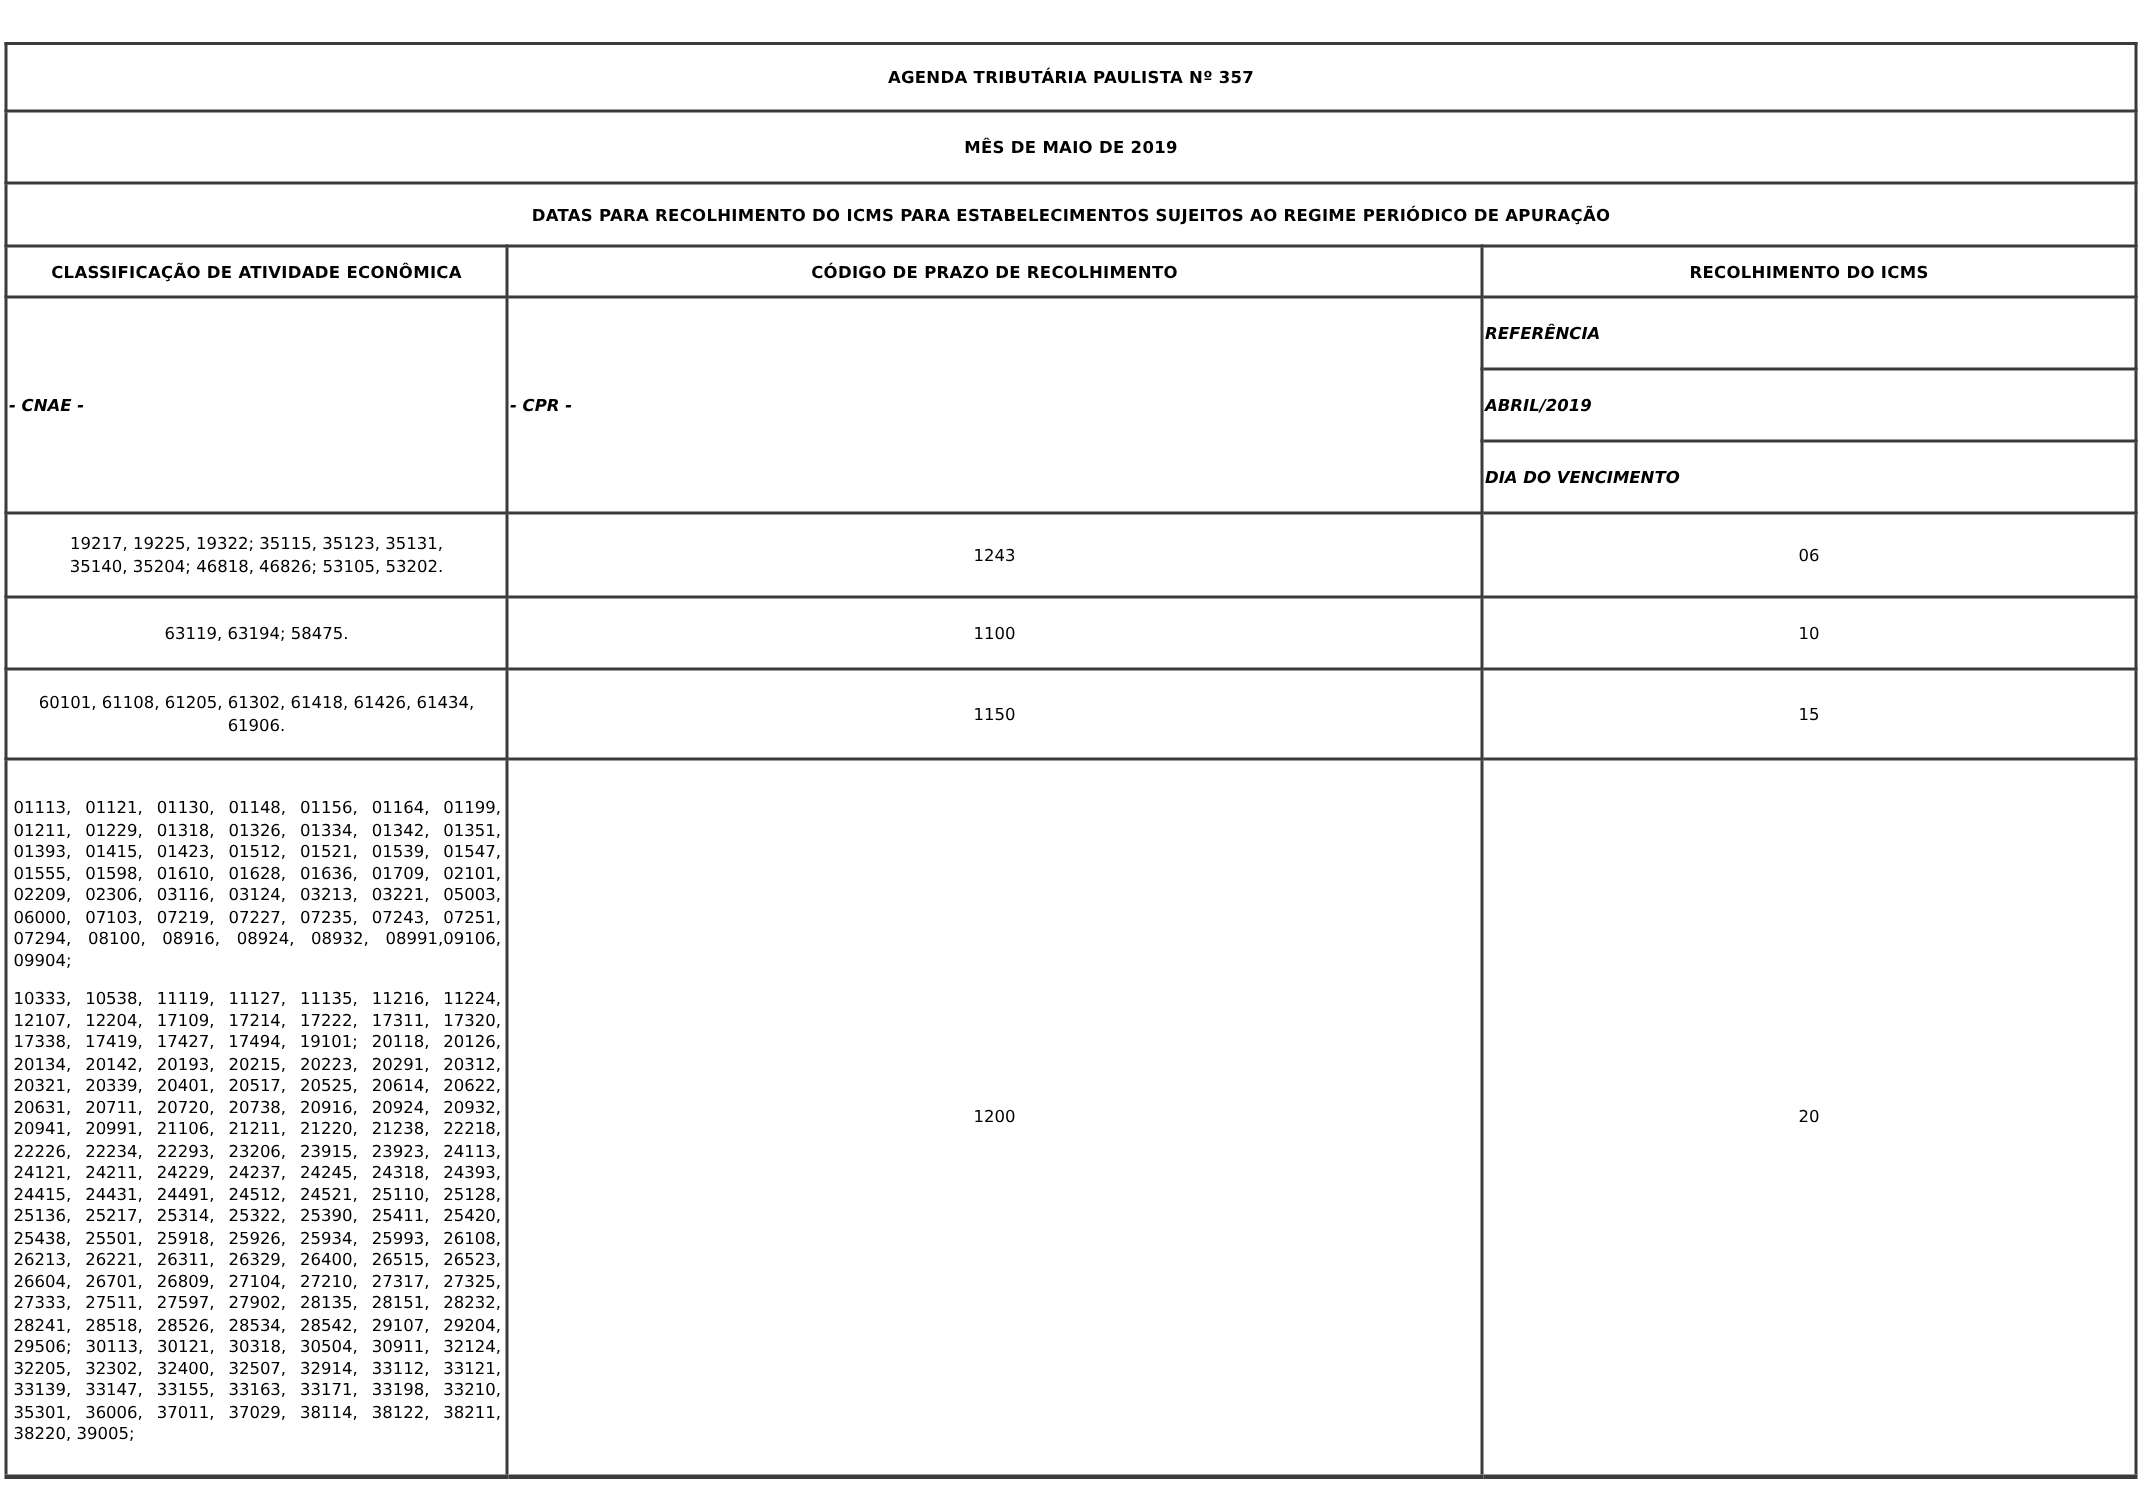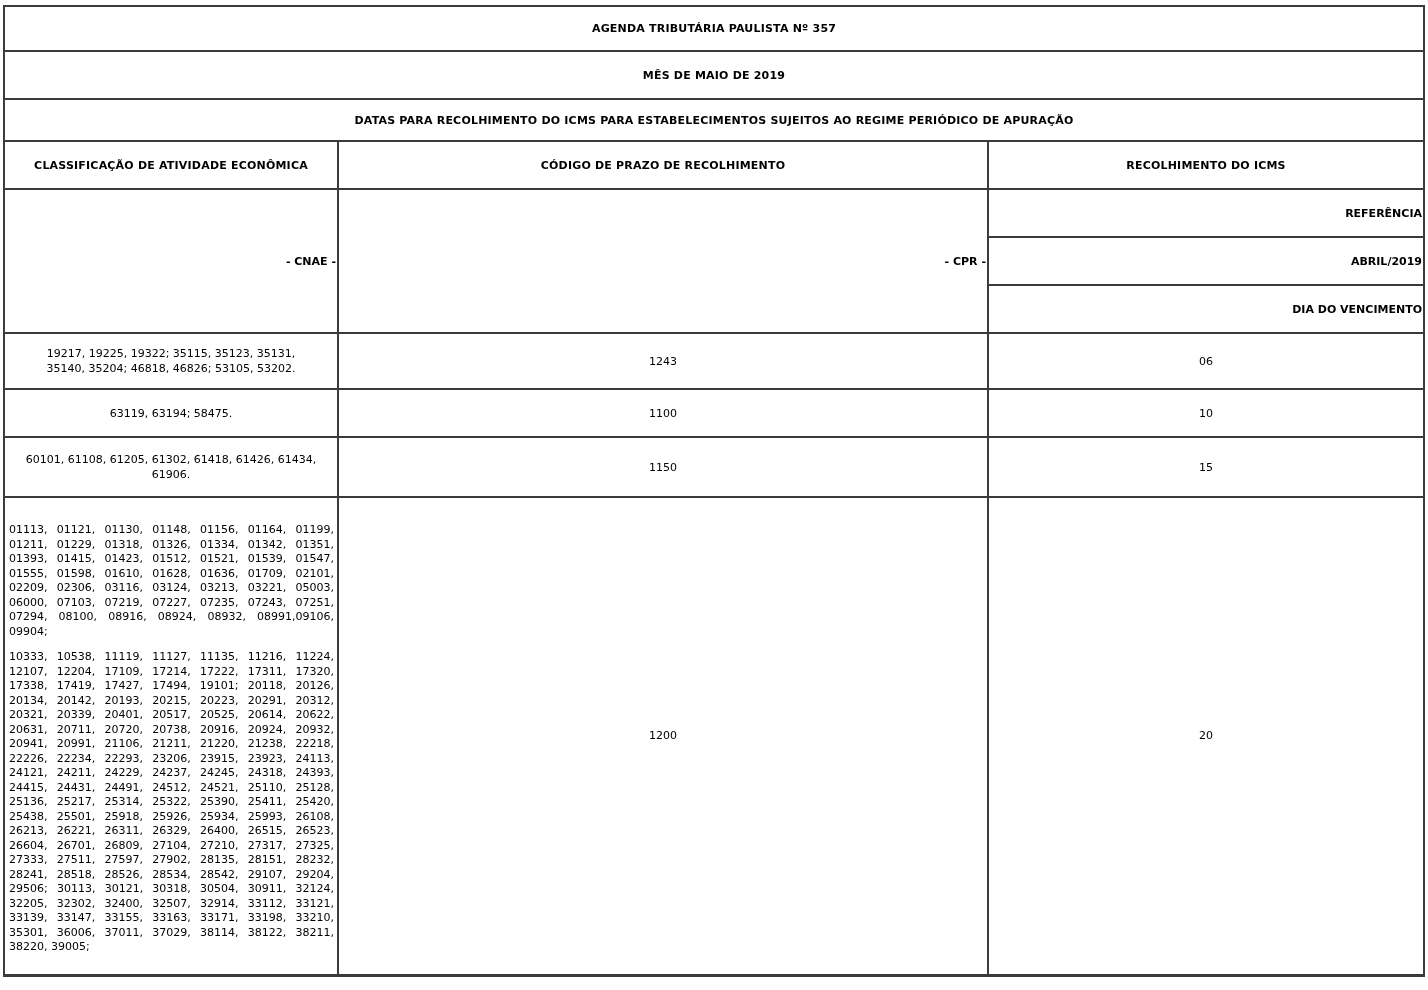--- a/index.html
+++ b/index.html
@@ -8,20 +8,21 @@
     background: #ffffff;
     width: 1428px;
     height: 990px;
     overflow: hidden;
   }
   .page {
     box-sizing: border-box;
     padding: 5px 3px 0 3px;
     font-family: "DejaVu Sans", "Liberation Sans", sans-serif;
     color: #000000;
+    margin-top: 23px;
   }
   table.agenda {
     width: 1420px;
     border-collapse: collapse;
     table-layout: fixed;
     background: #ffffff;
   }
   table.agenda td {
     border: 2px solid #3b3b3b;
     font-size: 11px;
@@ -38,22 +39,23 @@
 
   
   td.band {
     text-align: center;
     font-weight: bold;
     letter-spacing: 0.2px;
   }
 
   
   td.sublabel {
-    text-align: right;
+    text-align: left;
     font-weight: bold;
+    font-style: italic;
   }
 
   
   td.center-cell {
     text-align: center;
     font-weight: normal;
     line-height: 15px;
   }
   td.cnae-row1 { padding: 0 36px; }
   td.cnae-row2 { padding: 0 6px; }
@@ -85,21 +87,21 @@
     </tr>
 
     <tr style="height:48px;">
       <td colspan="3" class="band">MÊS DE MAIO DE 2019</td>
     </tr>
 
     <tr style="height:42px;">
       <td colspan="3" class="band">DATAS PARA RECOLHIMENTO DO ICMS PARA ESTABELECIMENTOS SUJEITOS AO REGIME PERIÓDICO DE APURAÇÃO</td>
     </tr>
 
-    <tr style="height:48px;">
+    <tr style="height:34px;">
       <td class="band">CLASSIFICAÇÃO DE ATIVIDADE ECONÔMICA</td>
       <td class="band">CÓDIGO DE PRAZO DE RECOLHIMENTO</td>
       <td class="band">RECOLHIMENTO DO ICMS</td>
     </tr>
 
     <tr style="height:48px;">
       <td rowspan="3" class="sublabel">- CNAE -</td>
       <td rowspan="3" class="sublabel">- CPR -</td>
       <td class="sublabel">REFERÊNCIA</td>
     </tr>

